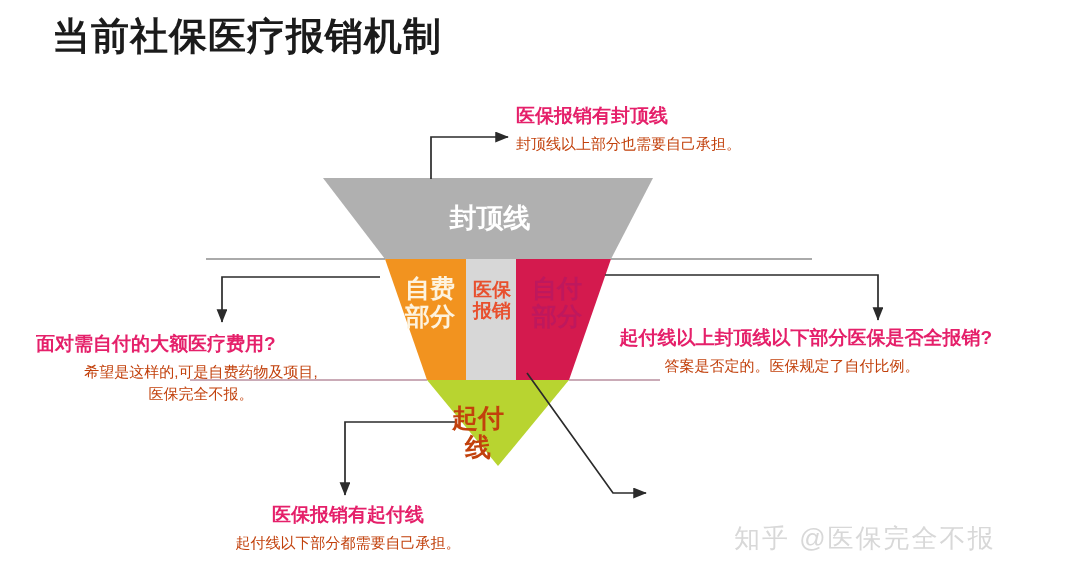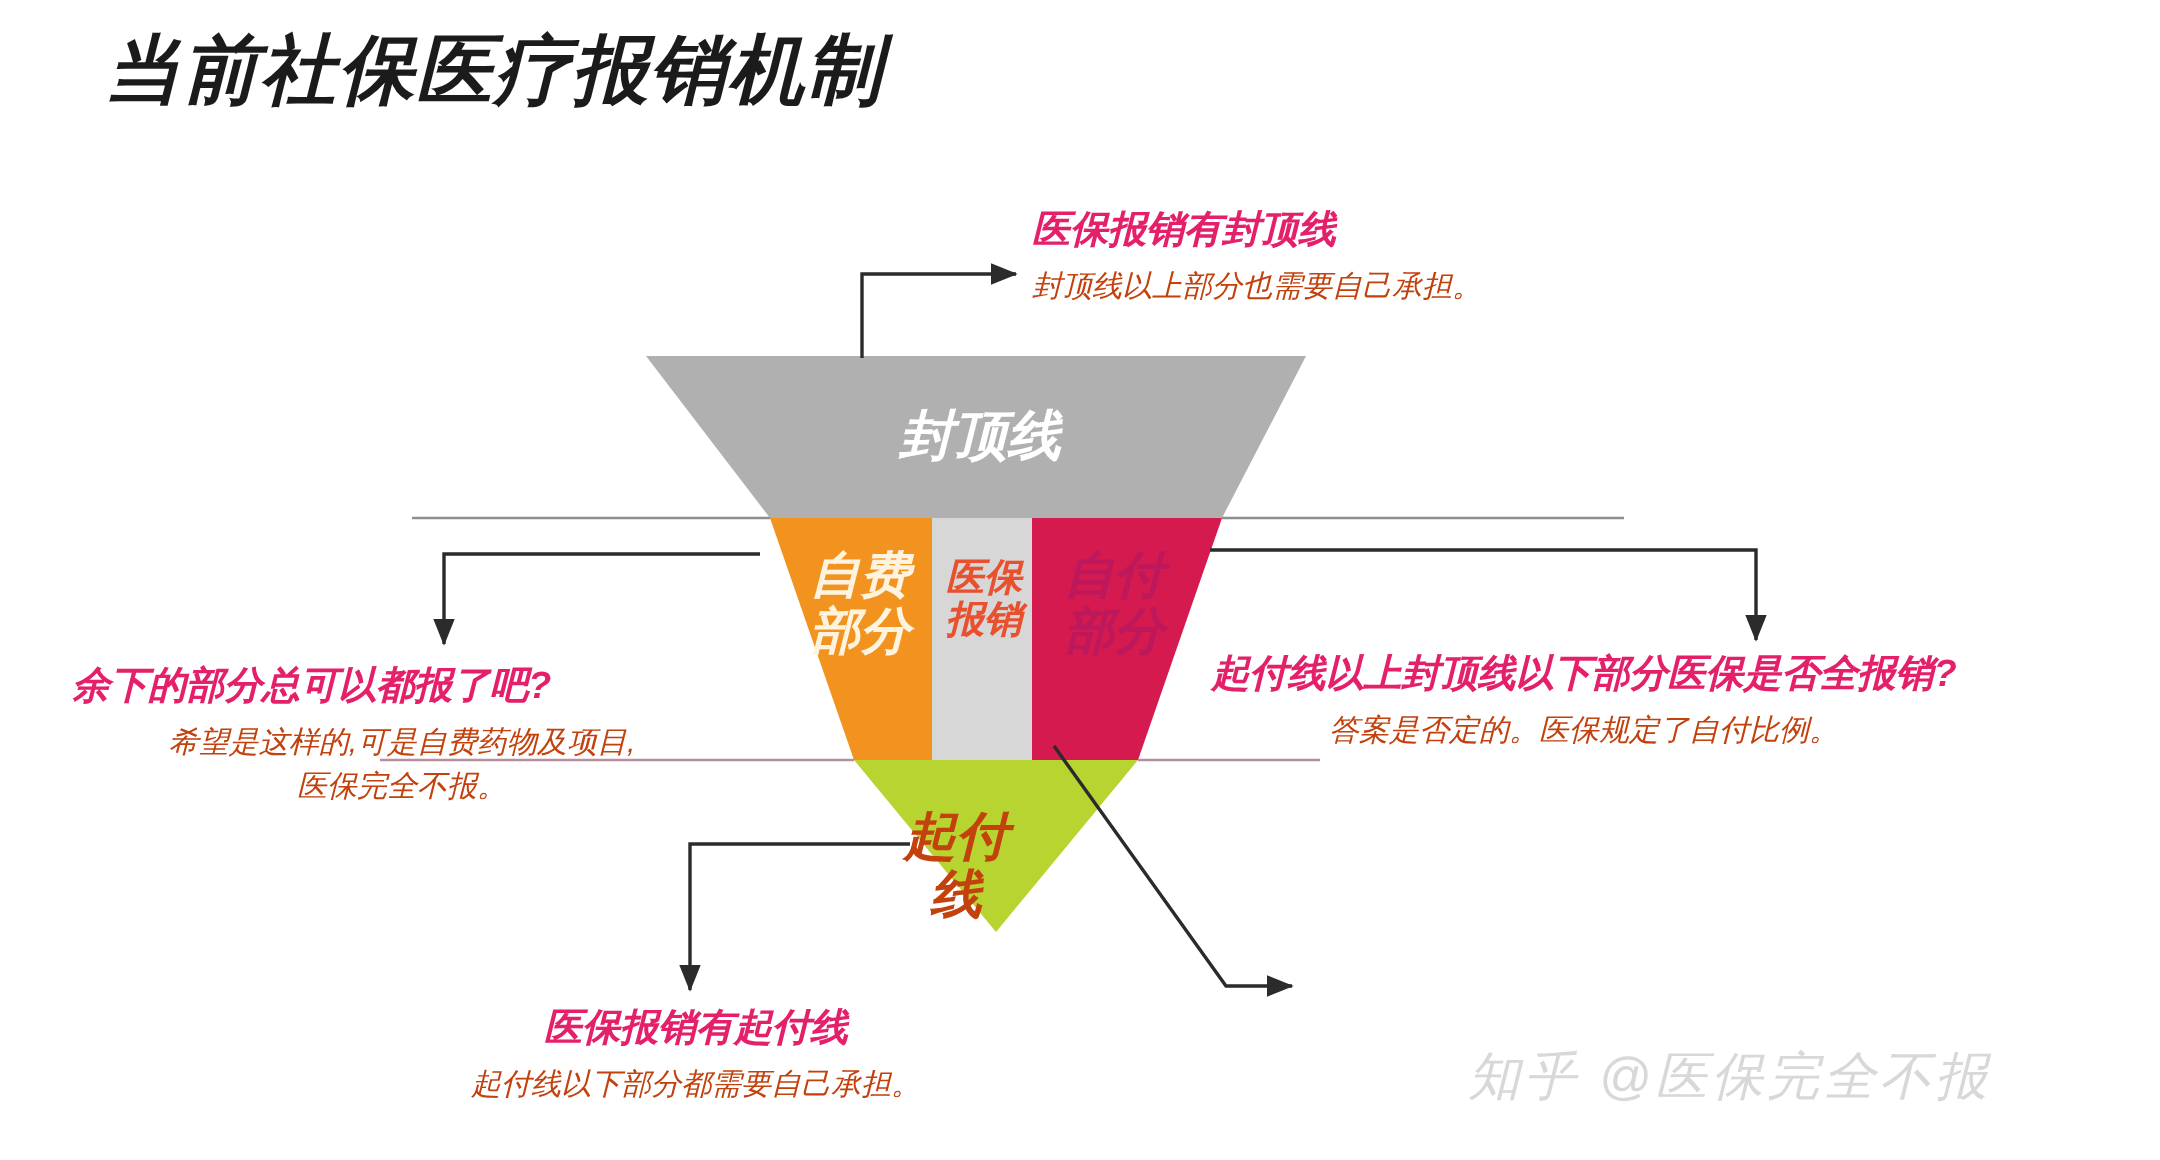--- a/index.html
+++ b/index.html
@@ -10,21 +10,20 @@
   }
   body {
     font-family: "Liberation Sans", "DejaVu Sans", sans-serif;
   }
   #canvas {
     position: relative;
     width: 1080px;
     height: 580px;
     background: #ffffff;
     overflow: hidden;
-    font-style: italic;
   }
 
   
   .page-title {
     position: absolute;
     left: 52px;
     top: 14px;
     font-size: 38px;
     font-weight: bold;
     color: #1b1b1b;
@@ -106,21 +105,21 @@
   }
   .anno-body .ln { display: block; }
 
   .anno-top      { left: 516px; top: 104px; }
   .anno-top .anno-body { text-align: left; }
 
   .anno-left     { left: 36px;  top: 332px; width: 330px; text-align: center; }
   .anno-left .anno-head { text-align: left; }
 
   .anno-right    { left: 592px; top: 326px; width: 400px; text-align: center; }
-  .anno-right .anno-head { text-align: center; }
+  .anno-right .anno-head { text-align: right; }
 
   .anno-bottomleft  { left: 214px; top: 503px; width: 268px; text-align: center; }
   .anno-bottomright { left: 650px; top: 452px; width: 340px; text-align: center; }
   .anno-bottomright .anno-head { text-align: left; }
 
   
   .watermark {
     position: absolute;
     left: 734px;
     top: 521px;
@@ -187,21 +186,21 @@
 线</div>
 
   <div class="anno anno-top">
     <div class="anno-head">医保报销有封顶线</div>
     <div class="anno-body">
       <span class="ln">封顶线以上部分也需要自己承担。</span>
     </div>
   </div>
 
   <div class="anno anno-left">
-    <div class="anno-head">余下的部分总可以都报了吧?</div>
+    <div class="anno-head">面对需自付的大额医疗费用?</div>
     <div class="anno-body">
       <span class="ln">希望是这样的,可是自费药物及项目,</span>
       <span class="ln">医保完全不报。</span>
     </div>
   </div>
 
   <div class="anno anno-right">
     <div class="anno-head">起付线以上封顶线以下部分医保是否全报销?</div>
     <div class="anno-body">
       <span class="ln">答案是否定的。医保规定了自付比例。</span>

